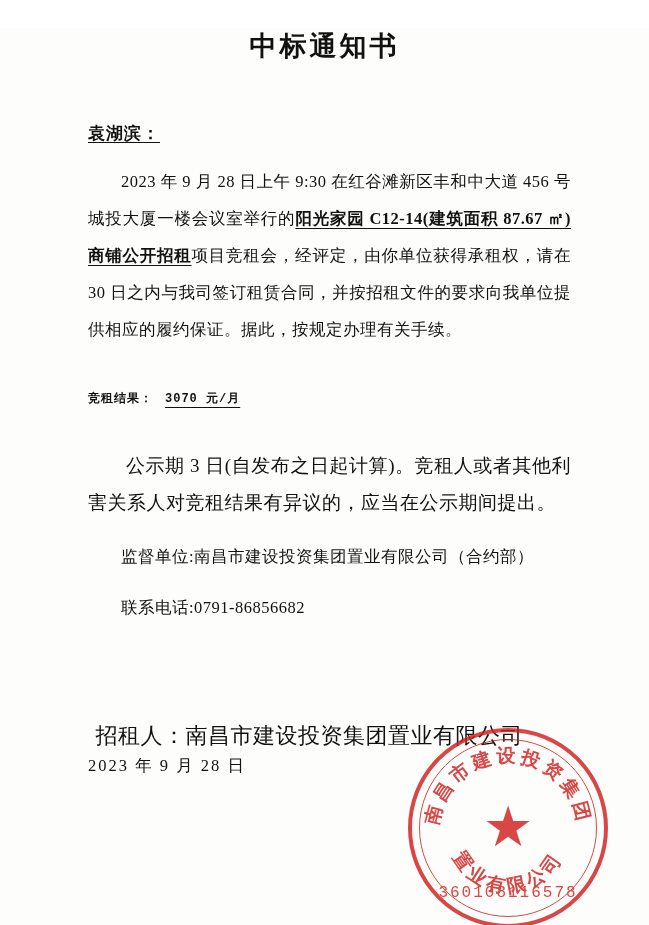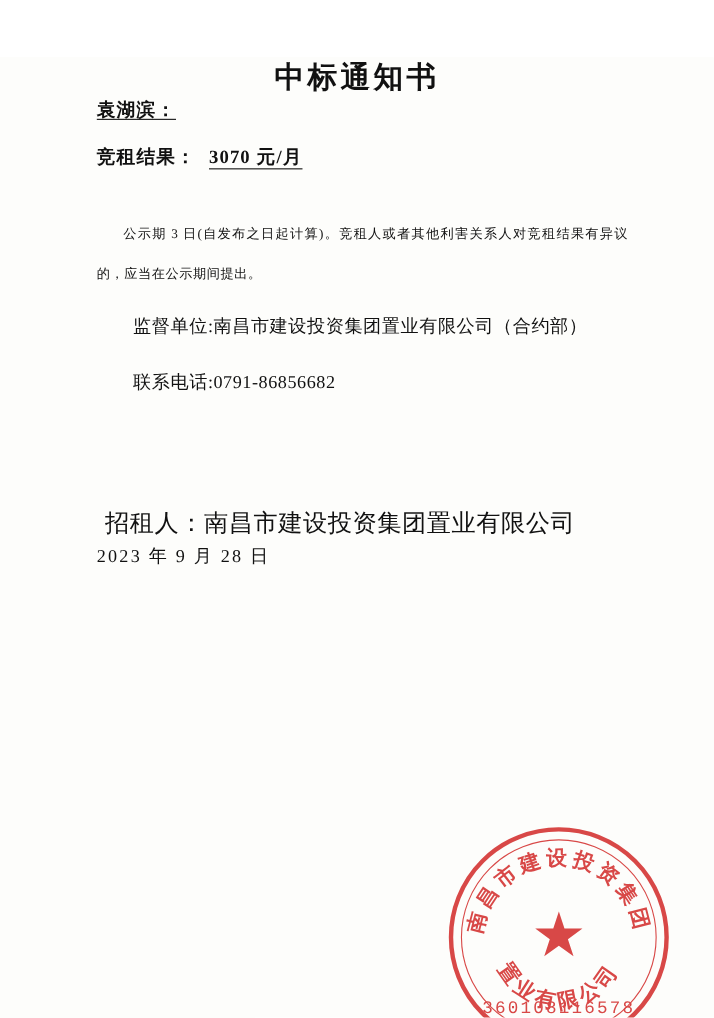--- a/index.html
+++ b/index.html
@@ -19,28 +19,29 @@
     position: relative;
     width: 649px;
     height: 925px;
     background: #fdfdfb;
   }
   .doc-title {
     text-align: center;
     font-size: 27px;
     font-weight: bold;
     letter-spacing: 3px;
-    margin-top: 52px;
+    margin-top: 28px;
     margin-bottom: 0;
     font-family: "DejaVu Serif", "Liberation Serif", serif;
   }
   .content {
     padding: 0 78px 0 88px;
   }
   .salutation {
+    margin-top: 58px;
     font-size: 17px;
     font-weight: bold;
     letter-spacing: 1px;
     text-decoration: underline;
     text-underline-offset: 3px;
     display: inline-block;
   }
   .body-para {
     margin-top: 18px;
     font-size: 16.5px;
@@ -49,35 +50,36 @@
     text-justify: inter-ideograph;
     text-indent: 2em;
     letter-spacing: 0.5px;
   }
   .u-bold {
     font-weight: bold;
     text-decoration: underline;
     text-underline-offset: 4px;
   }
   .result-line {
-    margin-top: 20px;
-    font-size: 17px;
+    margin-top: 42px;
+    font-size: 12px;
     font-weight: bold;
     letter-spacing: 1px;
+    font-family: Liberation Mono, monospace;
   }
   .result-value {
     font-weight: bold;
     text-decoration: underline;
     text-underline-offset: 5px;
     padding: 0 6px;
     margin-left: 6px;
   }
   .note-para {
     margin-top: 40px;
-    font-size: 12px;
+    font-size: 19px;
     line-height: 37px;
     text-indent: 2em;
     text-align: justify;
     text-justify: inter-ideograph;
     letter-spacing: 0.5px;
   }
   .info-line {
     margin-top: 10px;
     font-size: 16.5px;
     line-height: 34px;
@@ -160,20 +162,23 @@
 <div class="page">
 
   <h1 class="doc-title">中标通知书</h1>
 
   <div class="content">
 
     <div>
       <span class="salutation">袁湖滨：</span>
     </div>
 
+    <p class="body-para">
+      <span>2023 年 9 月 28 日上午 9:30 在红谷滩新区丰和中大道 456 号城投大厦一楼会议室举行的</span><span class="u-bold">阳光家园 C12-14(建筑面积 87.67 ㎡)商铺公开招租</span><span>项目竞租会，经评定，由你单位获得承租权，请在 30 日之内与我司签订租赁合同，并按招租文件的要求向我单位提供相应的履约保证。据此，按规定办理有关手续。</span>
+    </p>
 
     <div class="result-line">
       <span>竞租结果：</span><span class="result-value">3070 元/月</span>
     </div>
 
     <p class="note-para">公示期 3 日(自发布之日起计算)。竞租人或者其他利害关系人对竞租结果有异议的，应当在公示期间提出。</p>
 
     <p class="info-line">监督单位:南昌市建设投资集团置业有限公司（合约部）</p>
     <p class="info-line">联系电话:0791-86856682</p>
 

